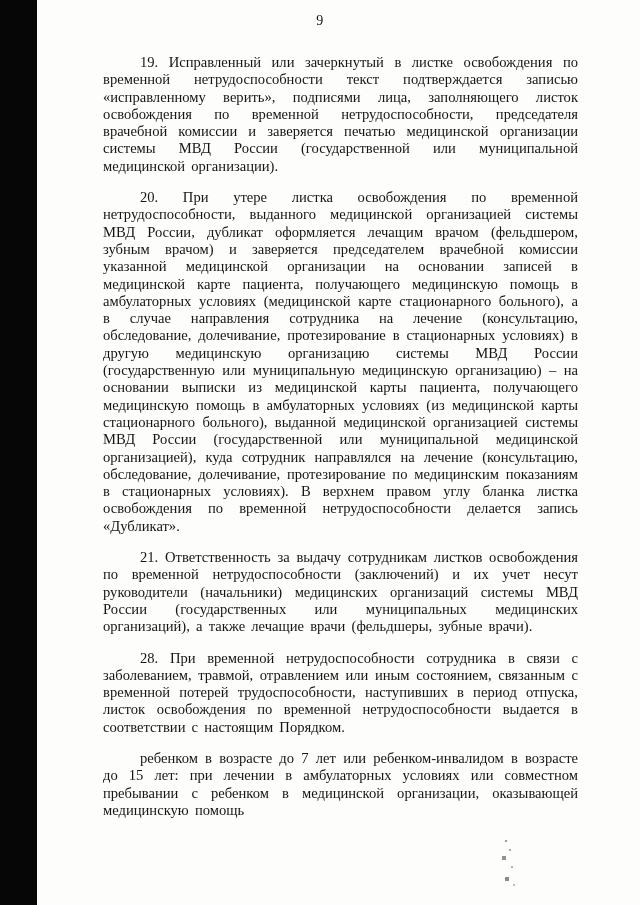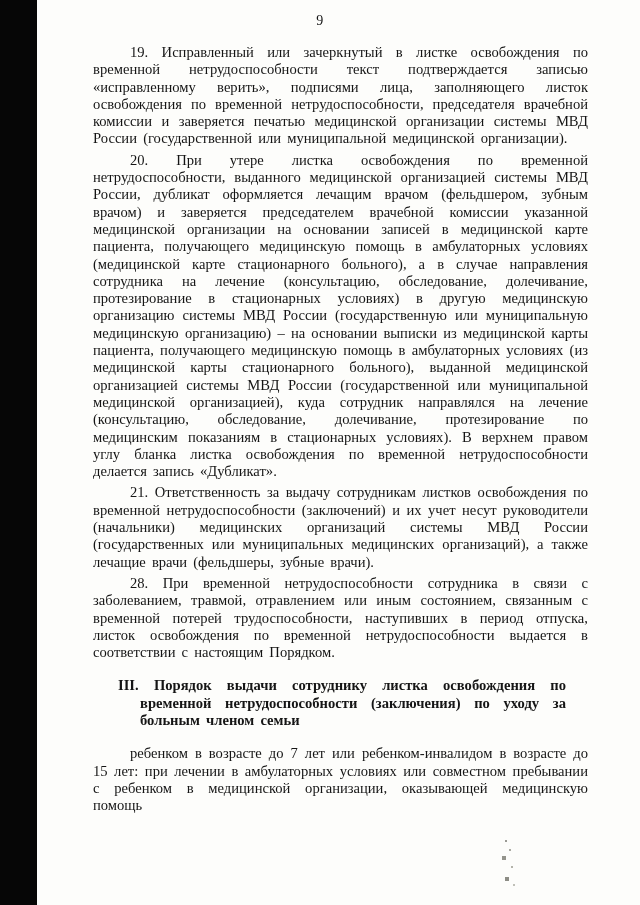--- a/index.html
+++ b/index.html
@@ -40,21 +40,21 @@
     position: absolute;
     left: 89px;
     top: 40px;
     width: 503px;
     font-size: 14.6px;
     line-height: 17.3px;
     text-align: justify;
     word-spacing: 2.5px;
   }
   .para {
-    margin: 4px;
+    margin: 14px;
     text-indent: 37px;
   }
   .heading {
     margin: 16px 0;
     font-weight: bold;
     padding-left: 51px;
     padding-right: 26px;
     text-indent: -22px;
     text-align: justify;
   }
@@ -85,21 +85,20 @@
   <div class="text-block">
 
     <p class="para">19. Исправленный или зачеркнутый в листке освобождения по временной нетрудоспособности текст подтверждается записью «исправленному верить», подписями лица, заполняющего листок освобождения по временной нетрудоспособности, председателя врачебной комиссии и заверяется печатью медицинской организации системы МВД России (государственной или муниципальной медицинской организации).</p>
 
     <p class="para">20. При утере листка освобождения по временной нетрудоспособности, выданного медицинской организацией системы МВД России, дубликат оформляется лечащим врачом (фельдшером, зубным врачом) и заверяется председателем врачебной комиссии указанной медицинской организации на основании записей в медицинской карте пациента, получающего медицинскую помощь в амбулаторных условиях (медицинской карте стационарного больного), а в случае направления сотрудника на лечение (консультацию, обследование, долечивание, протезирование в стационарных условиях) в другую медицинскую организацию системы МВД России (государственную или муниципальную медицинскую организацию) – на основании выписки из медицинской карты пациента, получающего медицинскую помощь в амбулаторных условиях (из медицинской карты стационарного больного), выданной медицинской организацией системы МВД России (государственной или муниципальной медицинской организацией), куда сотрудник направлялся на лечение (консультацию, обследование, долечивание, протезирование по медицинским показаниям в стационарных условиях). В верхнем правом углу бланка листка освобождения по временной нетрудоспособности делается запись «Дубликат».</p>
 
     <p class="para">21. Ответственность за выдачу сотрудникам листков освобождения по временной нетрудоспособности (заключений) и их учет несут руководители (начальники) медицинских организаций системы МВД России (государственных или муниципальных медицинских организаций), а также лечащие врачи (фельдшеры, зубные врачи).</p>
 
     <p class="para">28. При временной нетрудоспособности сотрудника в связи с заболеванием, травмой, отравлением или иным состоянием, связанным с временной потерей трудоспособности, наступивших в период отпуска, листок освобождения по временной нетрудоспособности выдается в соответствии с настоящим Порядком.</p>
 
-    <p class="heading">III. Порядок выдачи сотруднику листка освобождения по временной нетрудоспособности (заключения) по уходу за больным членом семьи</p>
 
 
     <p class="para">ребенком в возрасте до 7 лет или ребенком-инвалидом в возрасте до 15 лет: при лечении в амбулаторных условиях или совместном пребывании с ребенком в медицинской организации, оказывающей медицинскую помощь</p>
 
   </div>
 
   <div class="noise"></div>
 
 </div>
 

